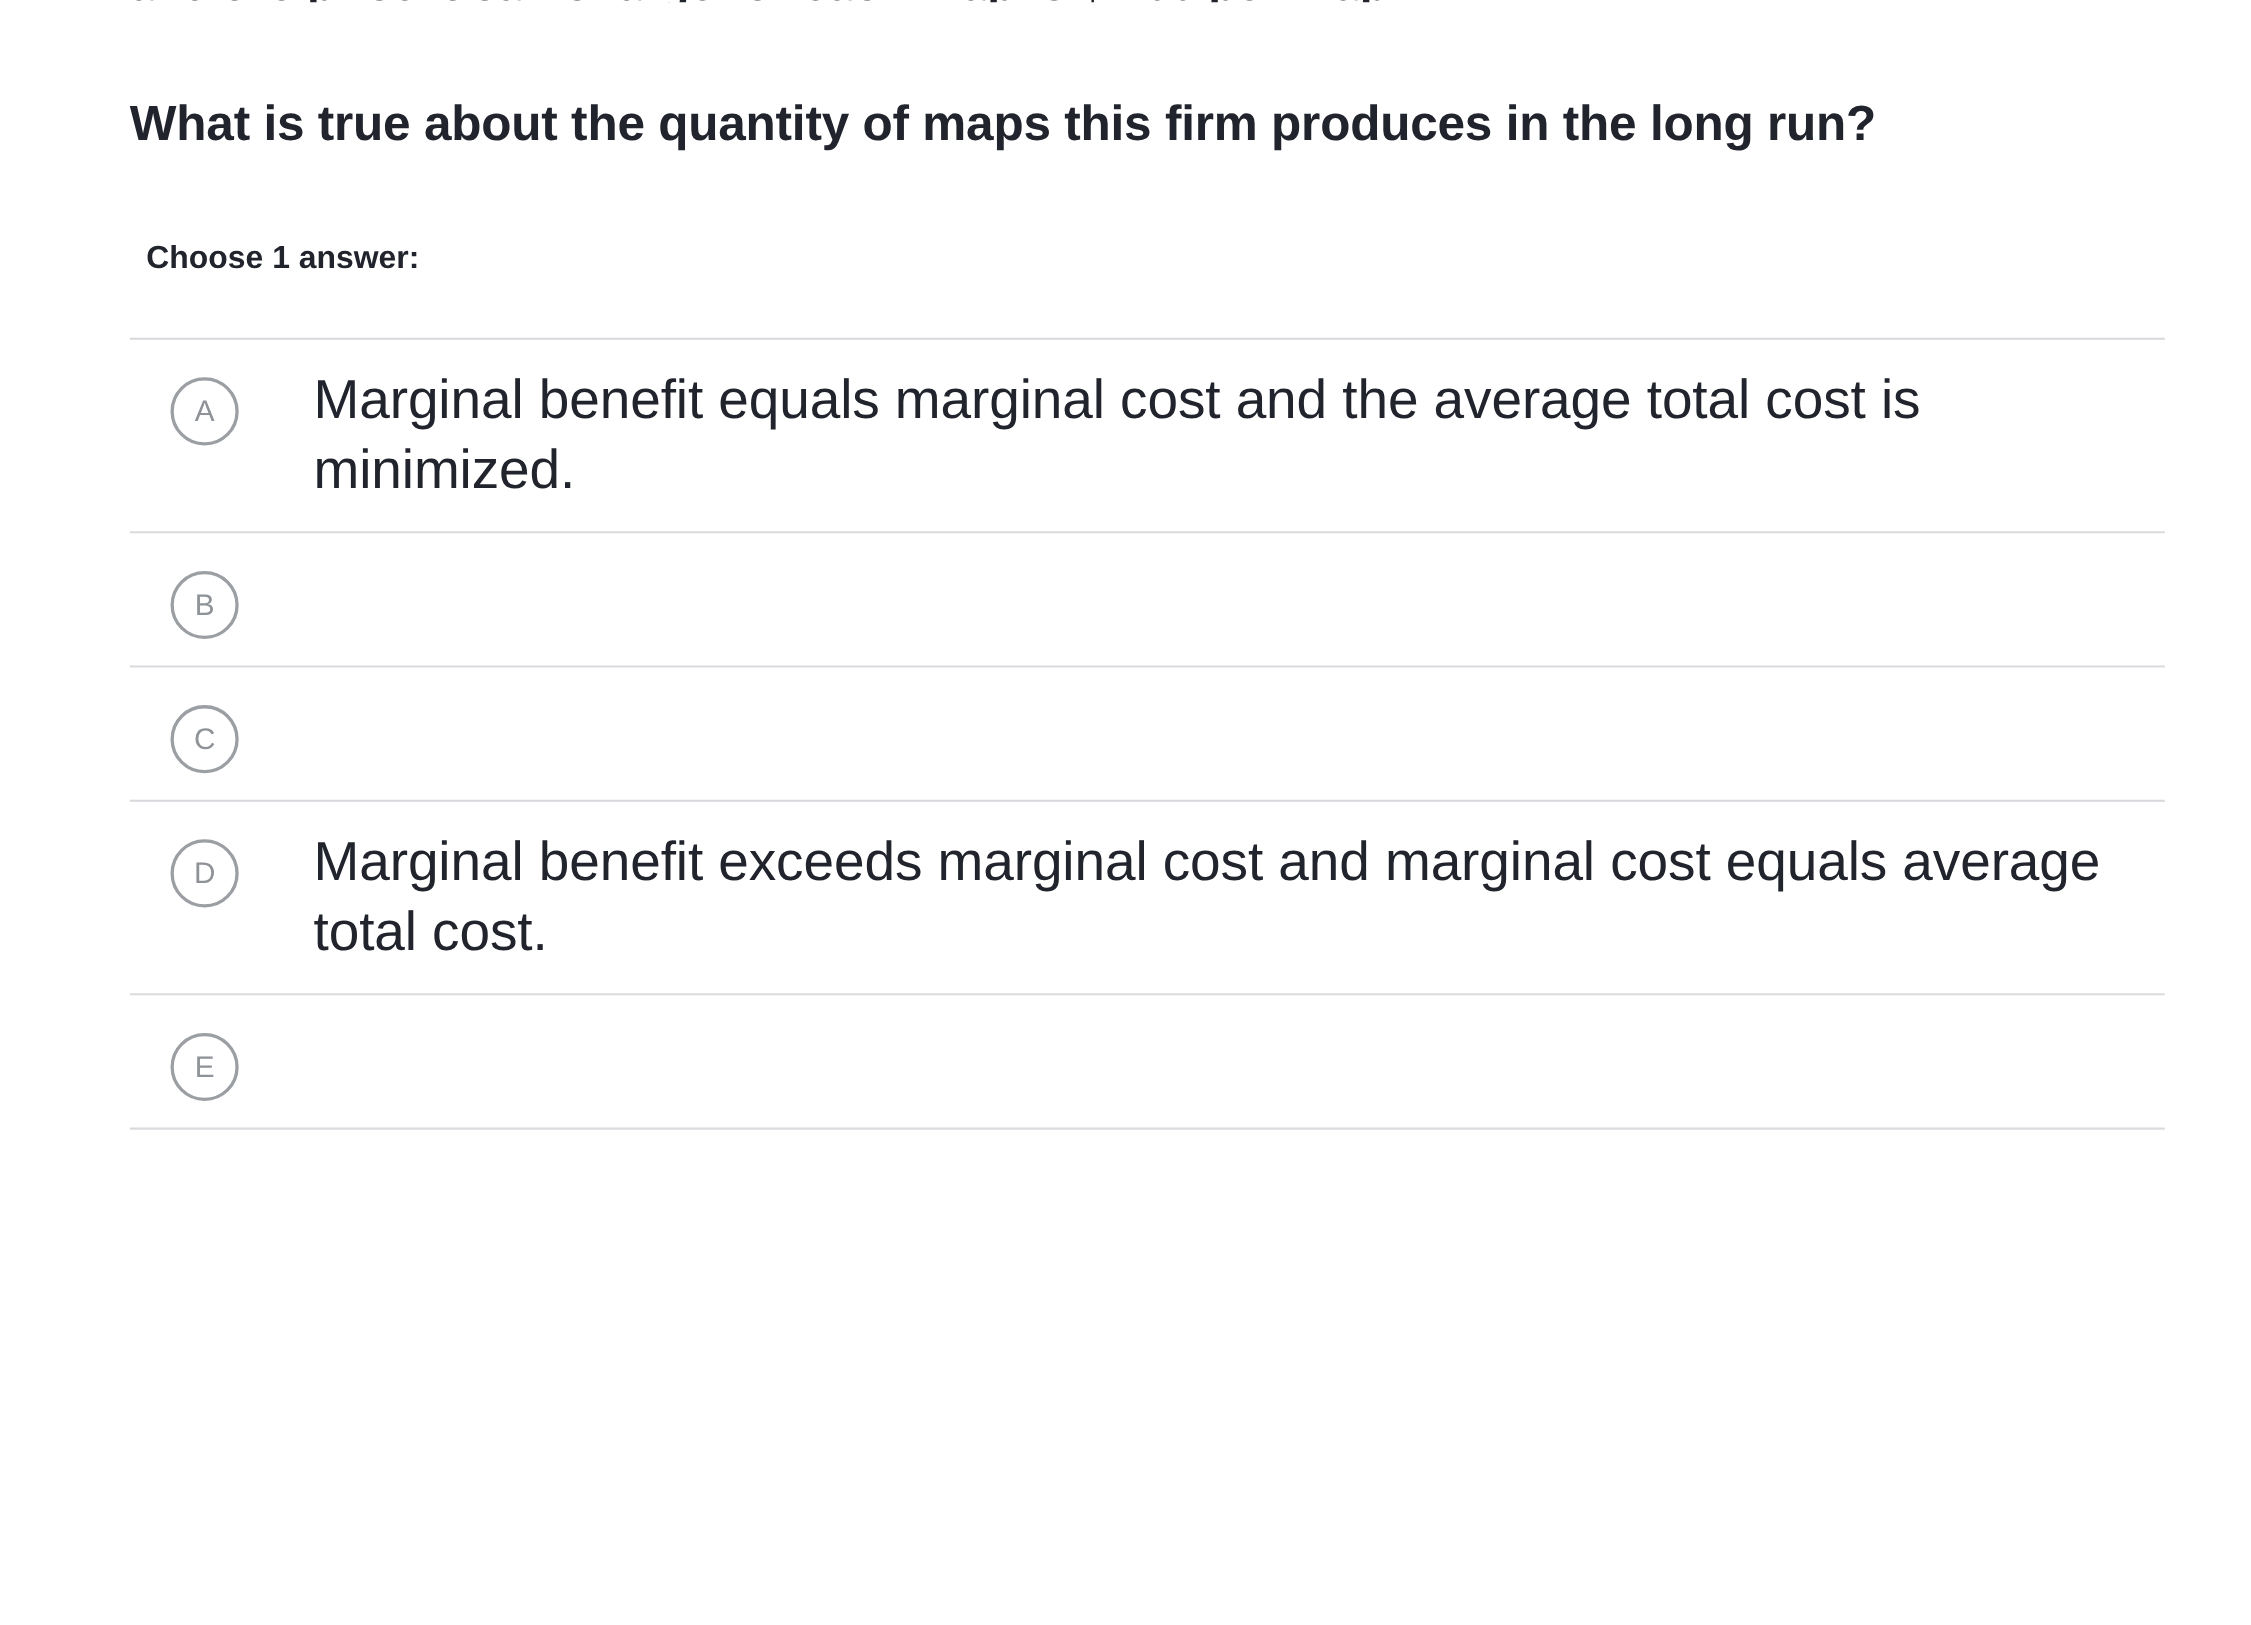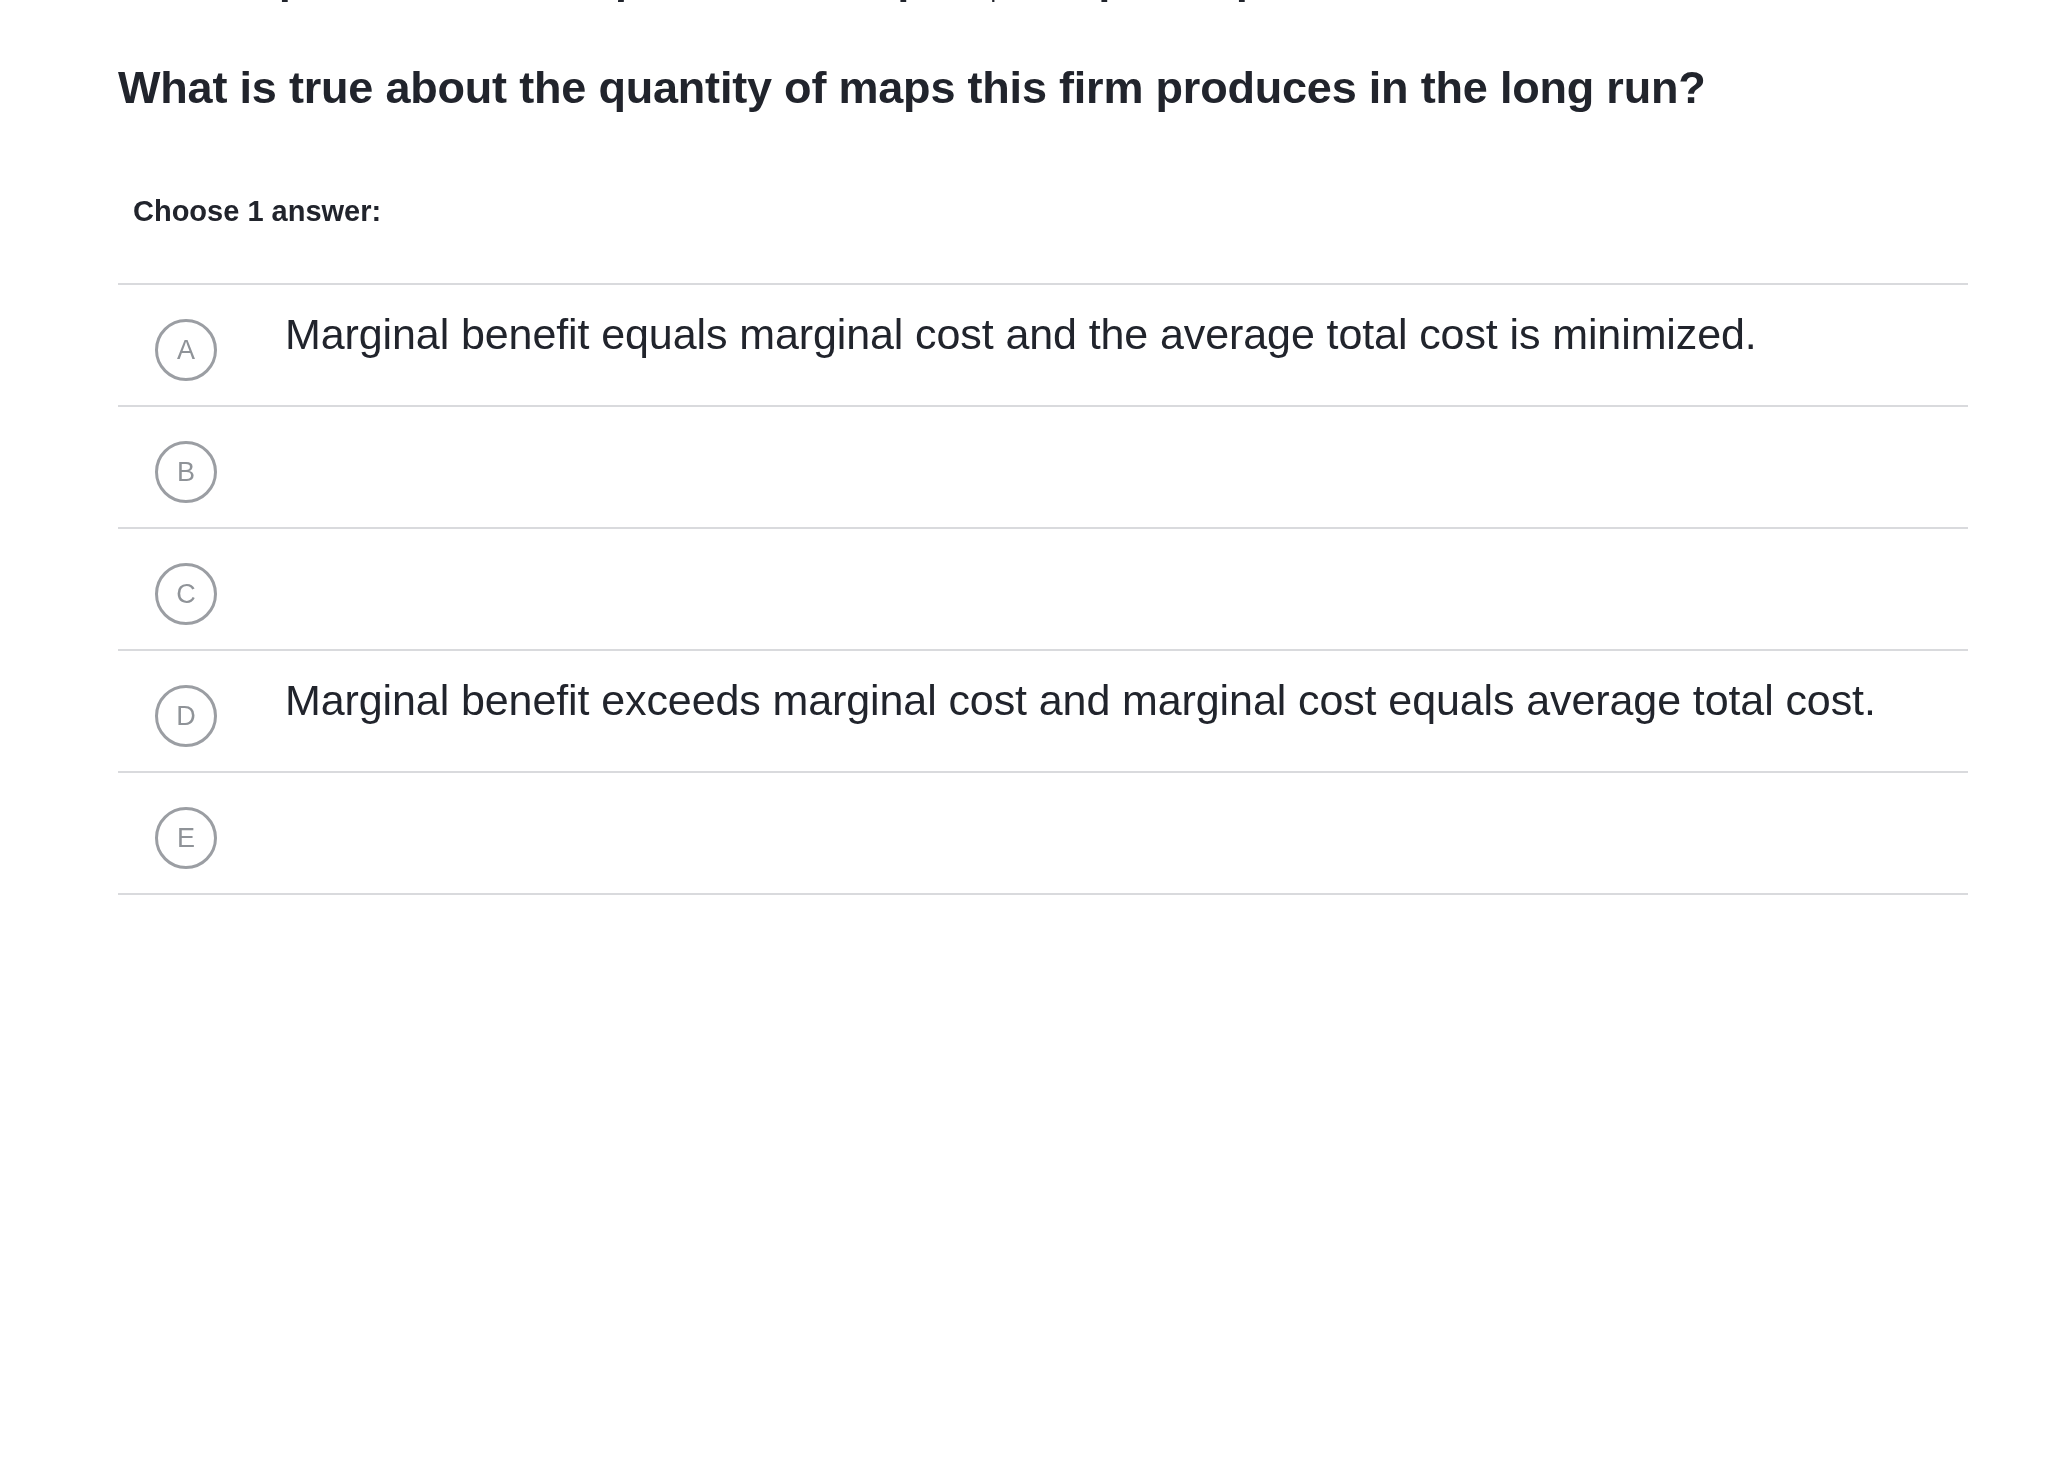--- a/index.html
+++ b/index.html
@@ -39,21 +39,21 @@
 
   .content {
     position: absolute;
     left: 118px;
     top: 0;
     width: 1850px;
   }
 
   .question-title {
     margin: 0;
-    padding-top: 58px;
+    padding-top: 82px;
     font-size: 45px;
     line-height: 1.32;
     font-weight: 700;
     color: #21242c;
     letter-spacing: -0.2px;
     width: 1800px;
   }
 
   .choose-label {
     margin: 15px;
@@ -101,21 +101,21 @@
     box-sizing: border-box;
     color: #8f9398;
     font-size: 27px;
     font-weight: 400;
     line-height: 1;
     font-family: "Liberation Sans", sans-serif;
   }
 
   .choice-text {
     flex: 1 1 auto;
-    font-size: 43px;
+    font-size: 50px;
     line-height: 1.28;
     color: #21242c;
     font-weight: 400;
     letter-spacing: -0.1px;
     padding-right: 10px;
   }
 </style>
 </head>
 <body>
 

